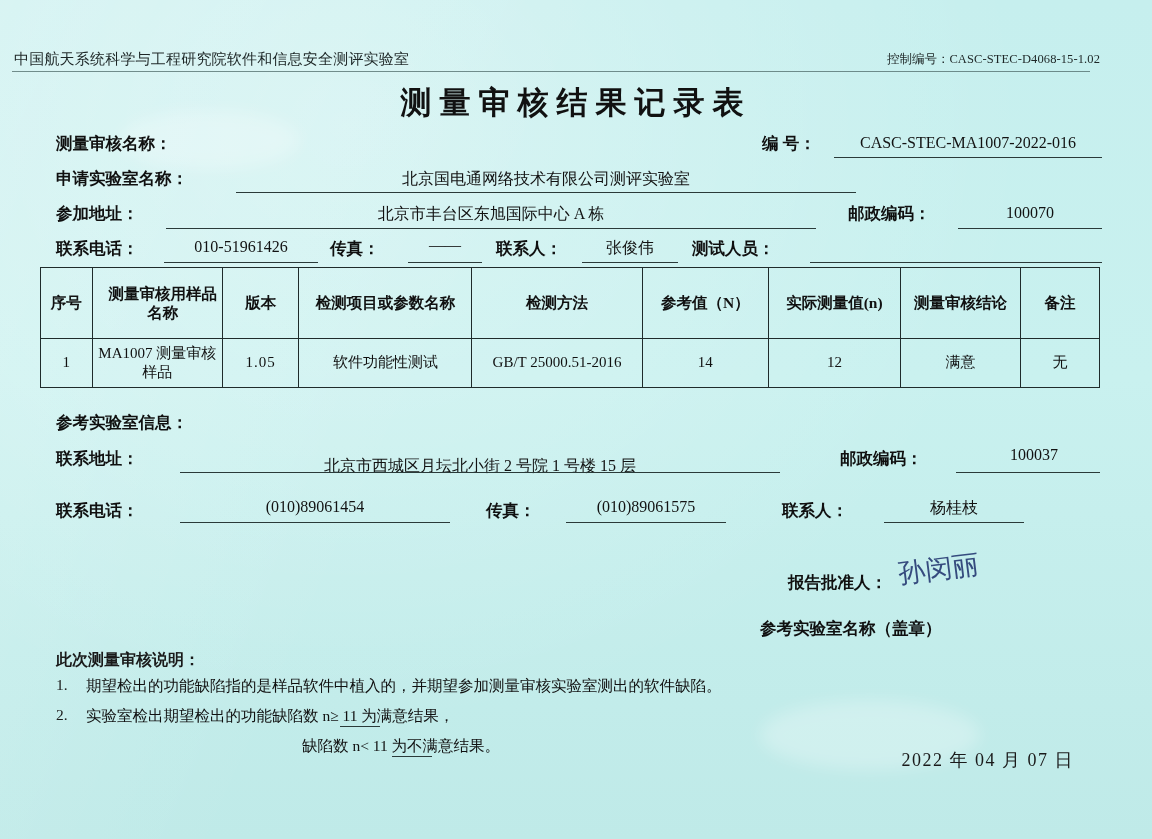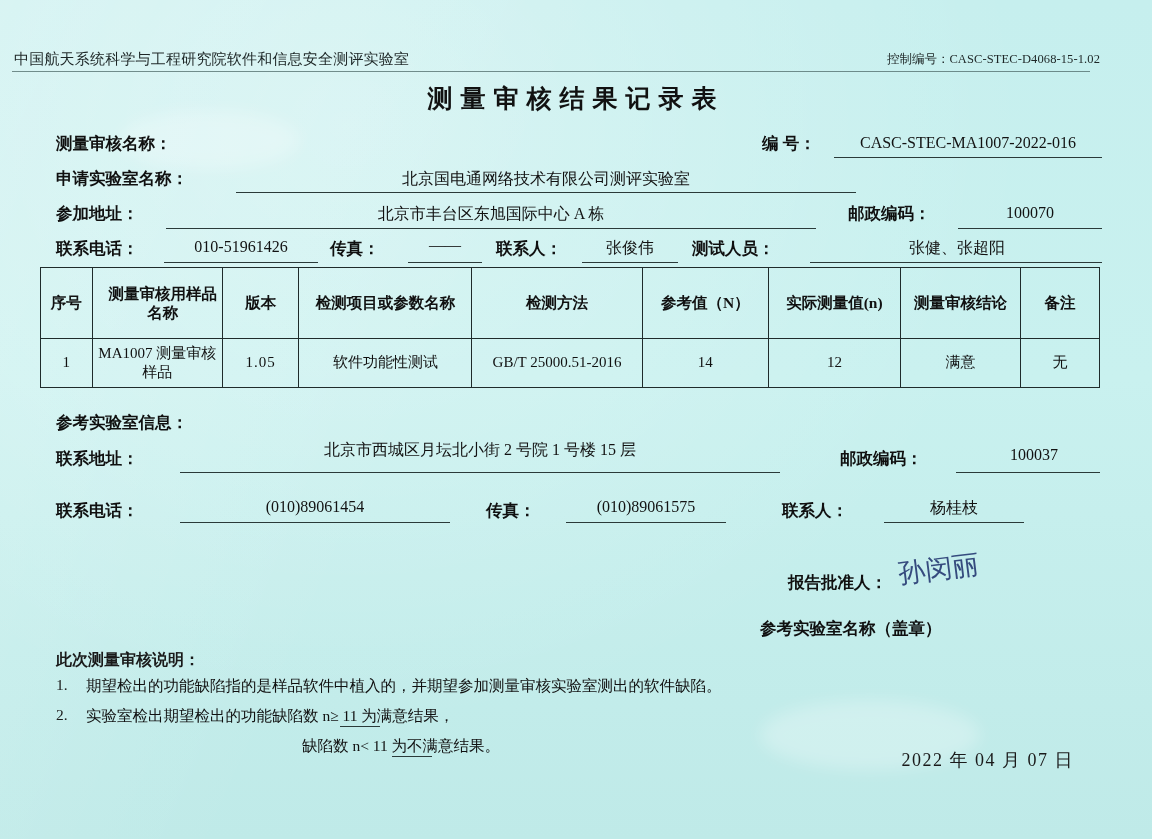--- a/index.html
+++ b/index.html
@@ -69,21 +69,21 @@
     opacity: 0.75;
   }
 
   
   .doc-title {
     position: absolute;
     top: 82px;
     left: 0;
     width: 1152px;
     text-align: center;
-    font-size: 25px;
+    font-size: 31px;
     font-weight: bold;
     letter-spacing: 8px;
     color: #111;
     font-family: "Liberation Serif", serif;
   }
 
   
   .field-label {
     position: absolute;
     font-size: 16.5px;
@@ -275,21 +275,20 @@
 
   <div class="field-label" style="left:330px; top:238px;">传真：</div>
   <div class="field-value" style="left:412px; top:236px; width:66px;">——</div>
   <div class="underline" style="left:408px; top:262px; width:74px;"></div>
 
   <div class="field-label" style="left:496px; top:238px;">联系人：</div>
   <div class="field-value" style="left:584px; top:238px; width:92px;">张俊伟</div>
   <div class="underline" style="left:582px; top:262px; width:96px;"></div>
 
   <div class="field-label" style="left:692px; top:238px;">测试人员：</div>
-  <div class="field-value" style="left:812px; top:238px; width:290px;">张健、张超阳</div>
   <div class="underline" style="left:810px; top:262px; width:292px;"></div>
 
   <table class="tbl">
     <thead>
       <tr>
         <th class="c-seq">序号</th>
         <th class="c-sample">测量审核用样品名称</th>
         <th class="c-ver">版本</th>
         <th class="c-item">检测项目或参数名称</th>
         <th class="c-method">检测方法</th>
@@ -310,21 +309,21 @@
         <td>12</td>
         <td>满意</td>
         <td>无</td>
       </tr>
     </tbody>
   </table>
 
   <div class="field-label" style="left:56px; top:412px;">参考实验室信息：</div>
 
   <div class="field-label" style="left:56px; top:448px;">联系地址：</div>
-  <div class="field-value" style="left:180px; top:440px; width:600px;">北京市西城区月坛北小街 2 号院 1 号楼 15 层</div>
+  <div class="field-value" style="left:180px; top:456px; width:600px;">北京市西城区月坛北小街 2 号院 1 号楼 15 层</div>
   <div class="underline" style="left:180px; top:472px; width:600px;"></div>
   <div class="field-label" style="left:840px; top:448px;">邮政编码：</div>
   <div class="field-value" style="left:964px; top:446px; width:140px;">100037</div>
   <div class="underline" style="left:956px; top:472px; width:144px;"></div>
 
   <div class="field-label" style="left:56px; top:500px;">联系电话：</div>
   <div class="field-value" style="left:180px; top:498px; width:270px;">(010)89061454</div>
   <div class="underline" style="left:180px; top:522px; width:270px;"></div>
 
   <div class="field-label" style="left:486px; top:500px;">传真：</div>

